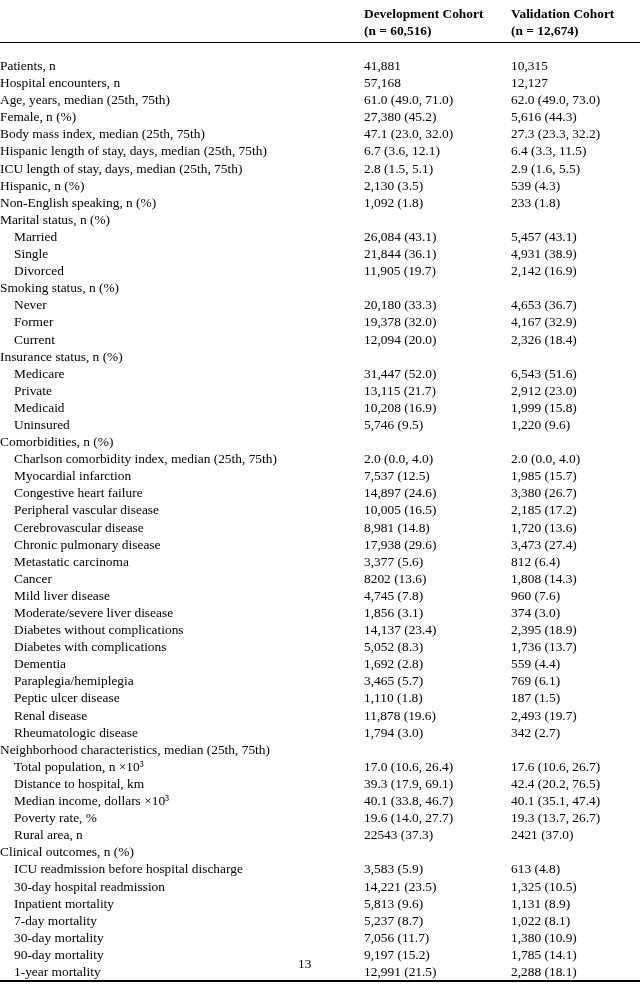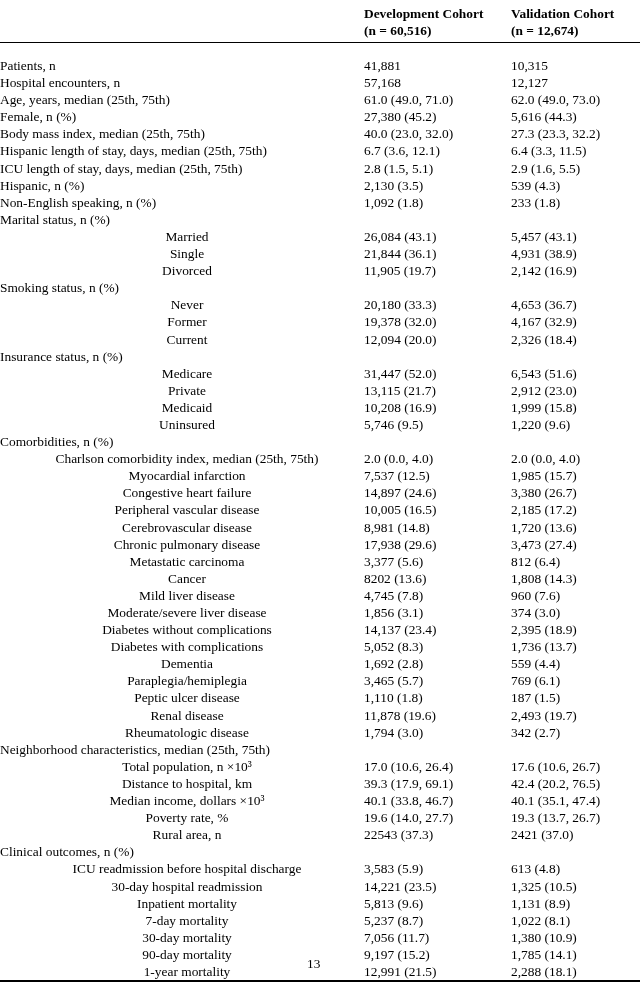--- a/index.html
+++ b/index.html
@@ -42,28 +42,27 @@
   }
   .paper-table tbody td {
     font-weight: normal;
     line-height: 17.1px;
   }
   .paper-table tbody tr:first-child td {
     padding-top: 14px;
   }
   .paper-table tbody td.indent {
     padding-left: 14px;
-    text-align: center;
   }
   .paper-table tbody td.label-cell {
     padding-right: 4px;
   }
   .page-number {
     position: absolute;
-    left: 307px;
+    left: 298px;
     top: 956px;
     font-size: 13.4px;
     line-height: 15px;
   }
 </style>
 </head>
 <body>
 
 <table class="paper-table">
   <colgroup>
@@ -101,21 +100,21 @@
         <td>61.0 (49.0, 71.0)</td>
         <td>62.0 (49.0, 73.0)</td>
       </tr>
       <tr>
         <td class="label-cell">Female, n (%)</td>
         <td>27,380 (45.2)</td>
         <td>5,616 (44.3)</td>
       </tr>
       <tr>
         <td class="label-cell">Body mass index, median (25th, 75th)</td>
-        <td>40.0 (23.0, 32.0)</td>
+        <td>47.1 (23.0, 32.0)</td>
         <td>27.3 (23.3, 32.2)</td>
       </tr>
       <tr>
         <td class="label-cell">Hispanic length of stay, days, median (25th, 75th)</td>
         <td>6.7 (3.6, 12.1)</td>
         <td>6.4 (3.3, 11.5)</td>
       </tr>
       <tr>
         <td class="label-cell">ICU length of stay, days, median (25th, 75th)</td>
         <td>2.8 (1.5, 5.1)</td>

